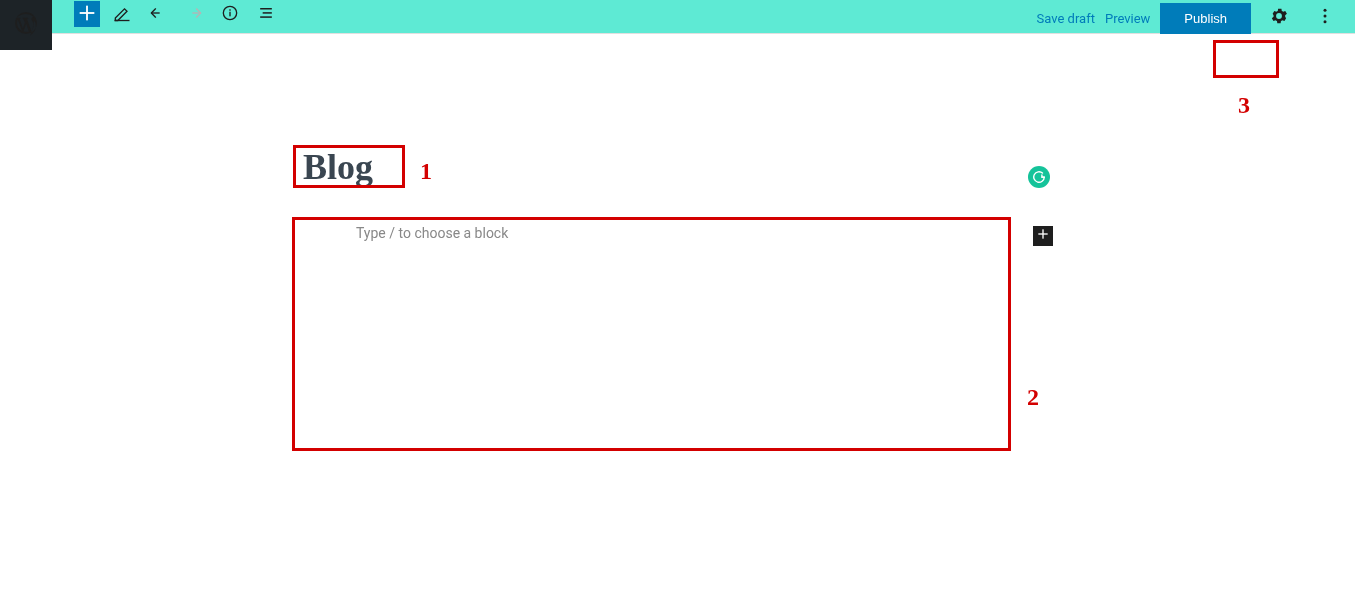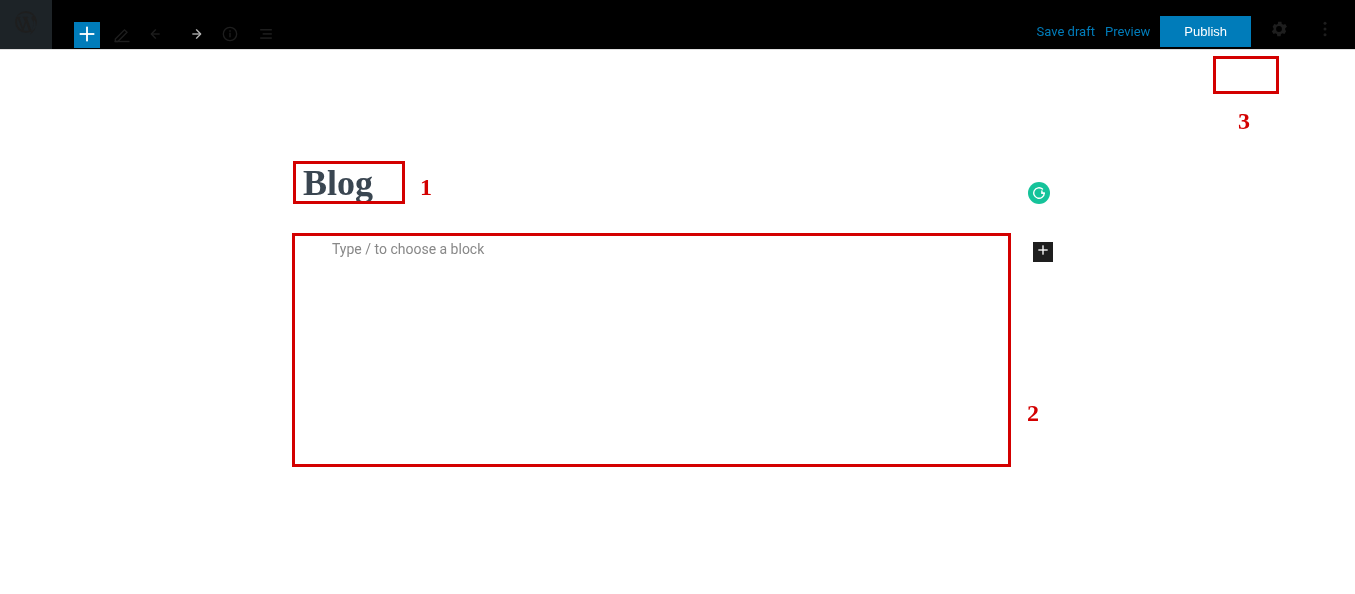--- a/index.html
+++ b/index.html
@@ -5,25 +5,25 @@
     * { box-sizing: border-box; margin: 0; padding: 0; }
     html, body { width: 1355px; height: 594px; overflow: hidden; }
     body {
       font-family: -apple-system, BlinkMacSystemFont, "Segoe UI", Roboto, Oxygen-Sans, Ubuntu, Cantarell, "Helvetica Neue", sans-serif;
       background: #ffffff;
       color: #1e1e1e;
     }
 
     .top-header {
       position: relative;
-      height: 50px;
-      background: #000000;
+      height: 34px;
+      background: #5eead4;
       border-bottom: 1px solid #e0e0e0;
       display: flex;
-      align-items: flex-end;
+      align-items: flex-start;
     }
 
     .wp-logo-box {
       width: 52px;
       height: 50px;
       background: #1d2327;
       display: flex;
       align-items: center;
       justify-content: center;
     }
@@ -103,21 +103,21 @@
       left: 1028px; top: 132px;
       width: 22px; height: 22px;
       border-radius: 50%;
       background: #15c39a;
       display: flex; align-items: center; justify-content: center;
     }
     .grammarly-badge svg { width: 14px; height: 14px; }
 
     .content-block {
       position: absolute;
-      left: 276px; top: 183px;
+      left: 300px; top: 183px;
       width: 719px; height: 220px; padding-left: 44px;
     }
     .content-placeholder {
       color: #888888;
       font-size: 14px;
       padding: 8px 12px 0 12px;
     }
 
     .inline-add-block {
       position: absolute;

